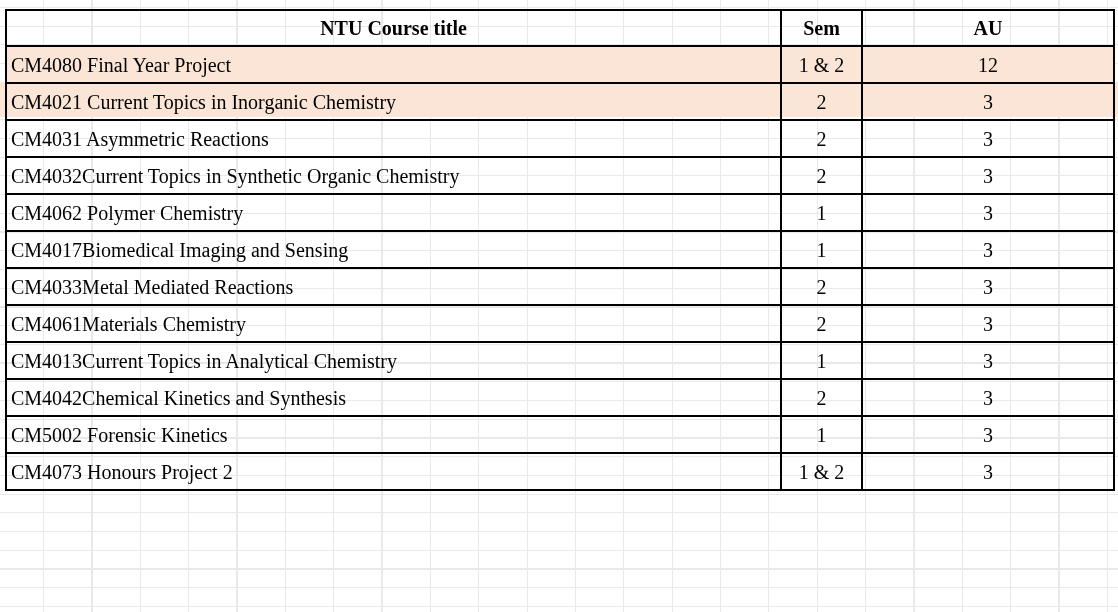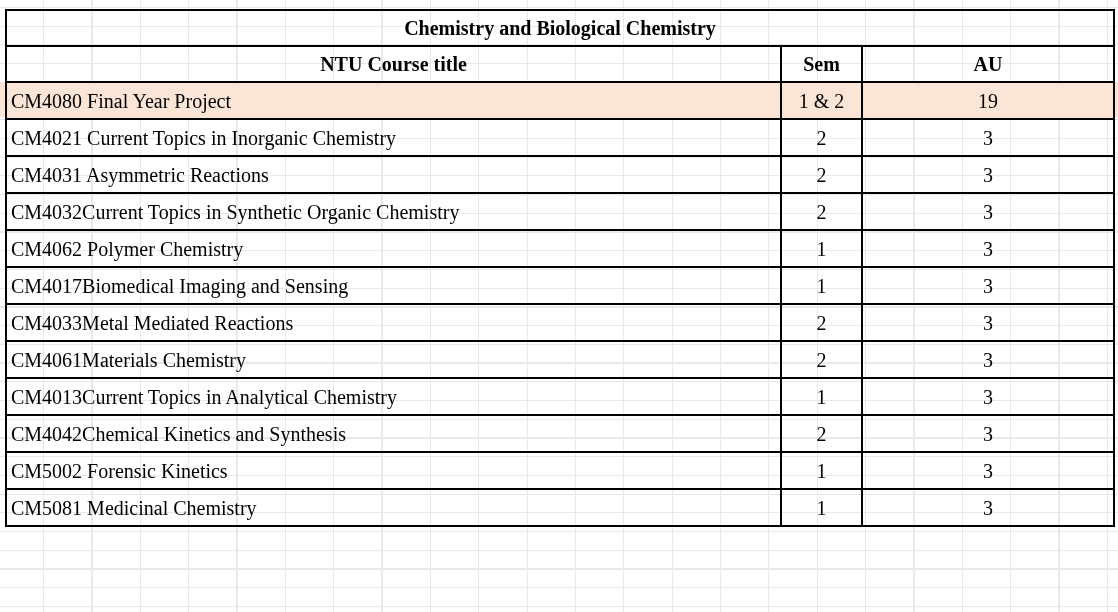--- a/index.html
+++ b/index.html
@@ -67,32 +67,29 @@
 <div class="grid-bg"></div>
 <div class="highlight-strip"></div>
 
 <table class="course-table">
   <colgroup>
     <col style="width:775px">
     <col style="width:81px">
     <col style="width:252px">
   </colgroup>
   <tbody>
-    <tr class="row-title">
-      <th class="hdr" colspan="3">Chemistry and Biological Chemistry</th>
-    </tr>
     <tr class="row-header">
       <th class="hdr">NTU Course title</th>
       <th class="hdr">Sem</th>
       <th class="hdr">AU</th>
     </tr>
     <tr class="row-data hl">
       <td class="course">CM4080 Final Year Project</td>
       <td class="center">1 &amp; 2</td>
-      <td class="center">19</td>
+      <td class="center">12</td>
     </tr>
     <tr class="row-data">
       <td class="course">CM4021 Current Topics in Inorganic Chemistry</td>
       <td class="center">2</td>
       <td class="center">3</td>
     </tr>
     <tr class="row-data">
       <td class="course">CM4031 Asymmetric Reactions</td>
       <td class="center">2</td>
       <td class="center">3</td>
@@ -131,18 +128,18 @@
       <td class="course">CM4042Chemical Kinetics and Synthesis</td>
       <td class="center">2</td>
       <td class="center">3</td>
     </tr>
     <tr class="row-data">
       <td class="course">CM5002 Forensic Kinetics</td>
       <td class="center">1</td>
       <td class="center">3</td>
     </tr>
     <tr class="row-data">
-      <td class="course">CM5081 Medicinal Chemistry</td>
-      <td class="center">1</td>
+      <td class="course">CM4073 Honours Project 2</td>
+      <td class="center">1 &amp; 2</td>
       <td class="center">3</td>
     </tr>
   </tbody>
 </table>
 
 </body></html>

